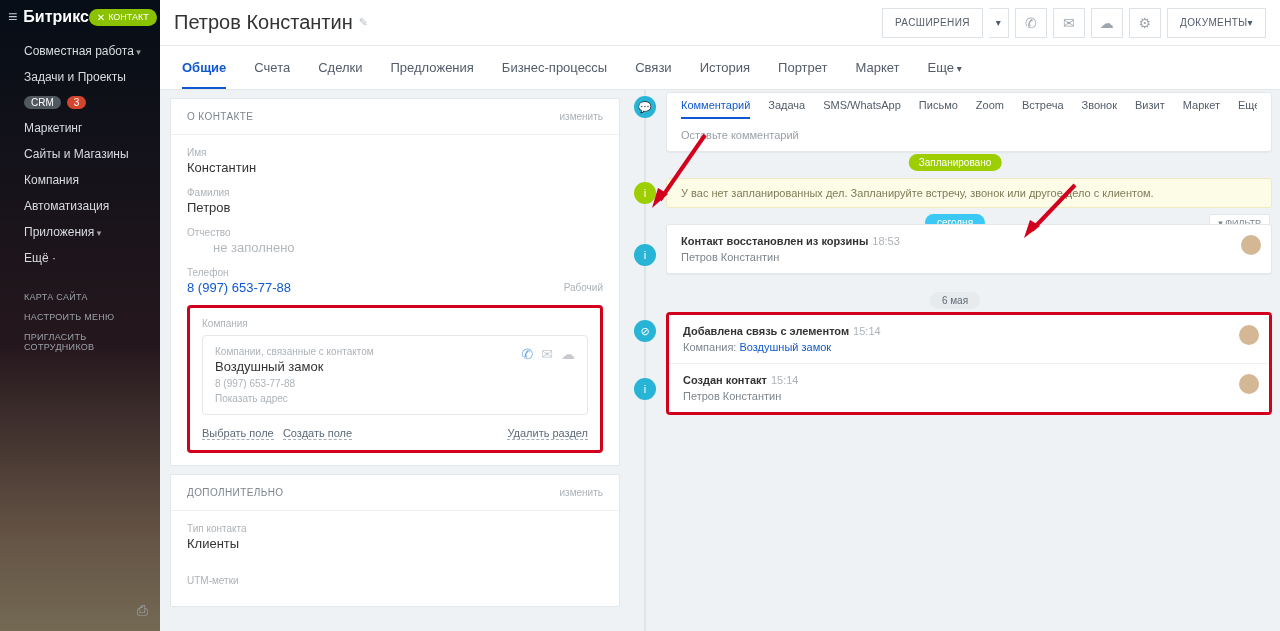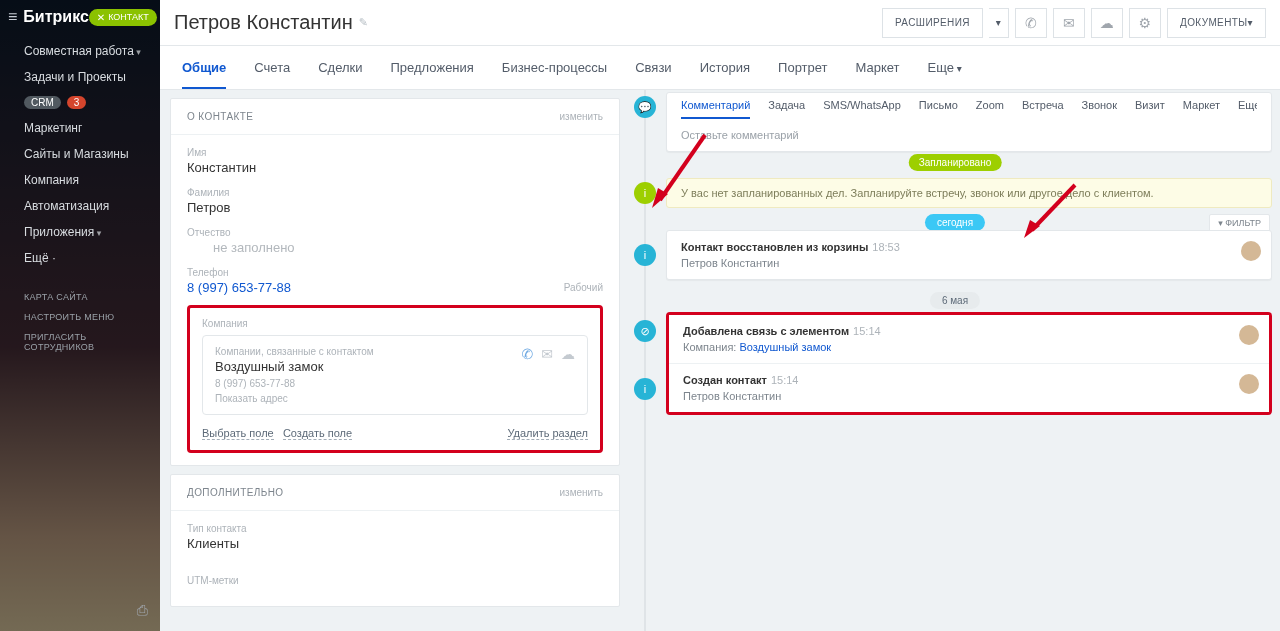--- a/index.html
+++ b/index.html
@@ -97,21 +97,21 @@
 .tl-plan { position:absolute; left:36px; right:8px; top:88px; padding:8px 14px; background:#fdfce6; border:1px solid #efeac0; border-radius:3px; font-size:11px; color:#7d7d5a; }
 .tl-plan-badge { position:absolute; top:64px; left:50%; transform:translateX(-50%); background:#9dcf00; color:#fff; font-size:10px; padding:3px 10px; border-radius:10px; }
 .tl-today { position:absolute; top:124px; left:50%; transform:translateX(-50%); background:#3bc8f5; color:#fff; font-size:10px; padding:3px 12px; border-radius:10px; }
 .tl-filter { position:absolute; top:124px; right:10px; background:#fff; border:1px solid #e3e7ea; font-size:9px; color:#7d858d; padding:3px 8px; border-radius:2px; cursor:pointer; }
 .tl-item { padding:10px 14px; font-size:11px; }
 .tl-item .t { color:#333; font-weight:600; display:inline; }
 .tl-item .time { color:#adb3b9; font-weight:400; margin-left:4px; }
 .tl-item .d { color:#7d858d; margin-top:4px; }
 .tl-item .d a { color:#1058d0; text-decoration:none; }
 .tl-item .av { width:20px; height:20px; border-radius:50%; background:#d4b896; position:absolute; right:10px; top:10px; }
-.tl-i1 { top:140px; }
+.tl-i1 { top:134px; }
 .tl-date { position:absolute; top:202px; left:50%; transform:translateX(-50%); background:#e7ebed; color:#5d6a78; font-size:10px; padding:3px 12px; border-radius:10px; }
 .tl-high { position:absolute; left:36px; right:8px; top:222px; border:3px solid #d3001d; border-radius:4px; }
 .tl-i2 { border-bottom:1px solid #edf1f3; position:relative; }
 .tl-i3 { position:relative; }
 
 
 .arrow { position:absolute; pointer-events:none; }
 .ar1 { left:490px; top:130px; width:60px; height:80px; }
 .ar1 svg { width:100%; height:100%; }
 .ar2 { right:200px; top:180px; width:60px; height:60px; }

